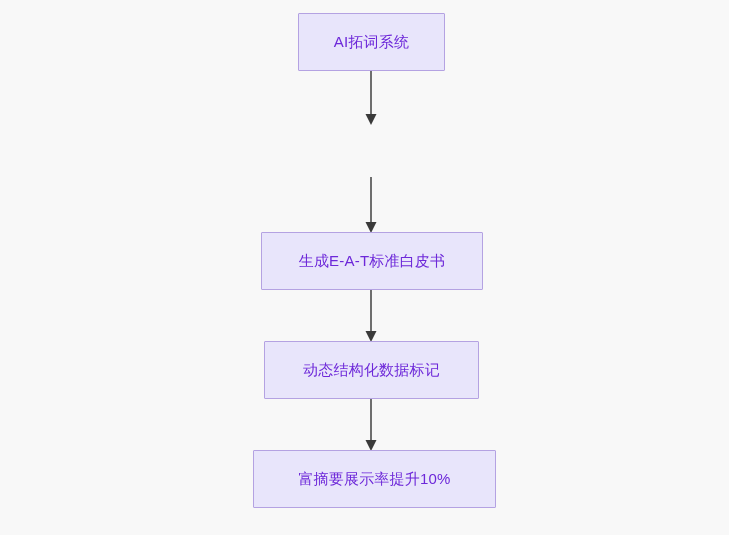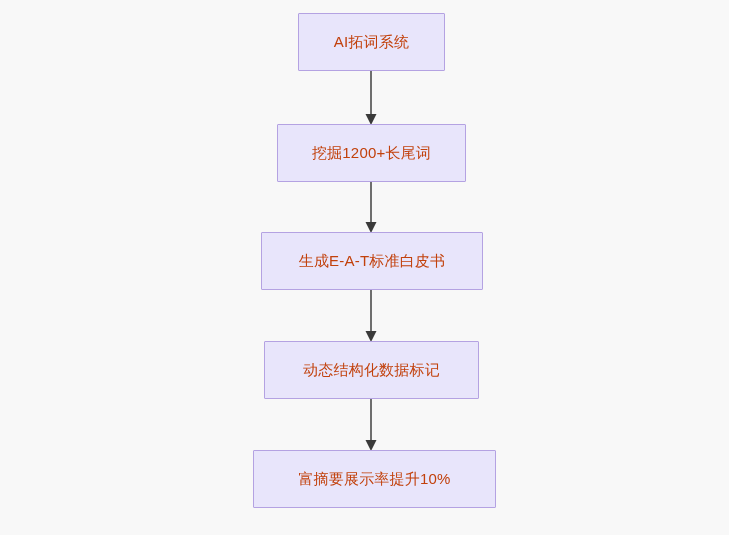--- a/index.html
+++ b/index.html
@@ -28,21 +28,21 @@
     border-radius: 1px;
     display: flex;
     align-items: center;
     justify-content: center;
     text-align: center;
   }
 
   .node-label {
     font-size: 15px;
     line-height: 1.2;
-    color: #c2410c;
+    color: #6d28d9;
     letter-spacing: 0.2px;
     white-space: nowrap;
     text-align: right;
   }
 
   .edge {
     position: absolute;
     overflow: visible;
   }
 
@@ -79,23 +79,20 @@
 
   <svg class="edge" style="left:355px; top:394px;" width="32" height="63" viewBox="0 0 32 63">
     <line class="edge-line" x1="16" y1="0" x2="16" y2="48"></line>
     <path class="edge-head" d="M16 57 L10.5 46 L21.5 46 Z"></path>
   </svg>
 
   <div class="node" style="left:298px; top:13px; width:147px; height:58px;">
     <span class="node-label">AI拓词系统</span>
   </div>
 
-  <div class="node" style="left:277px; top:124px; width:189px; height:58px;">
-    <span class="node-label">挖掘1200+长尾词</span>
-  </div>
 
   <div class="node" style="left:264px; top:341px; width:215px; height:58px;">
     <span class="node-label">动态结构化数据标记</span>
   </div>
 
   <div class="node" style="left:261px; top:232px; width:222px; height:58px;">
     <span class="node-label">生成E-A-T标准白皮书</span>
   </div>
 
   <div class="node" style="left:253px; top:450px; width:243px; height:58px;">

